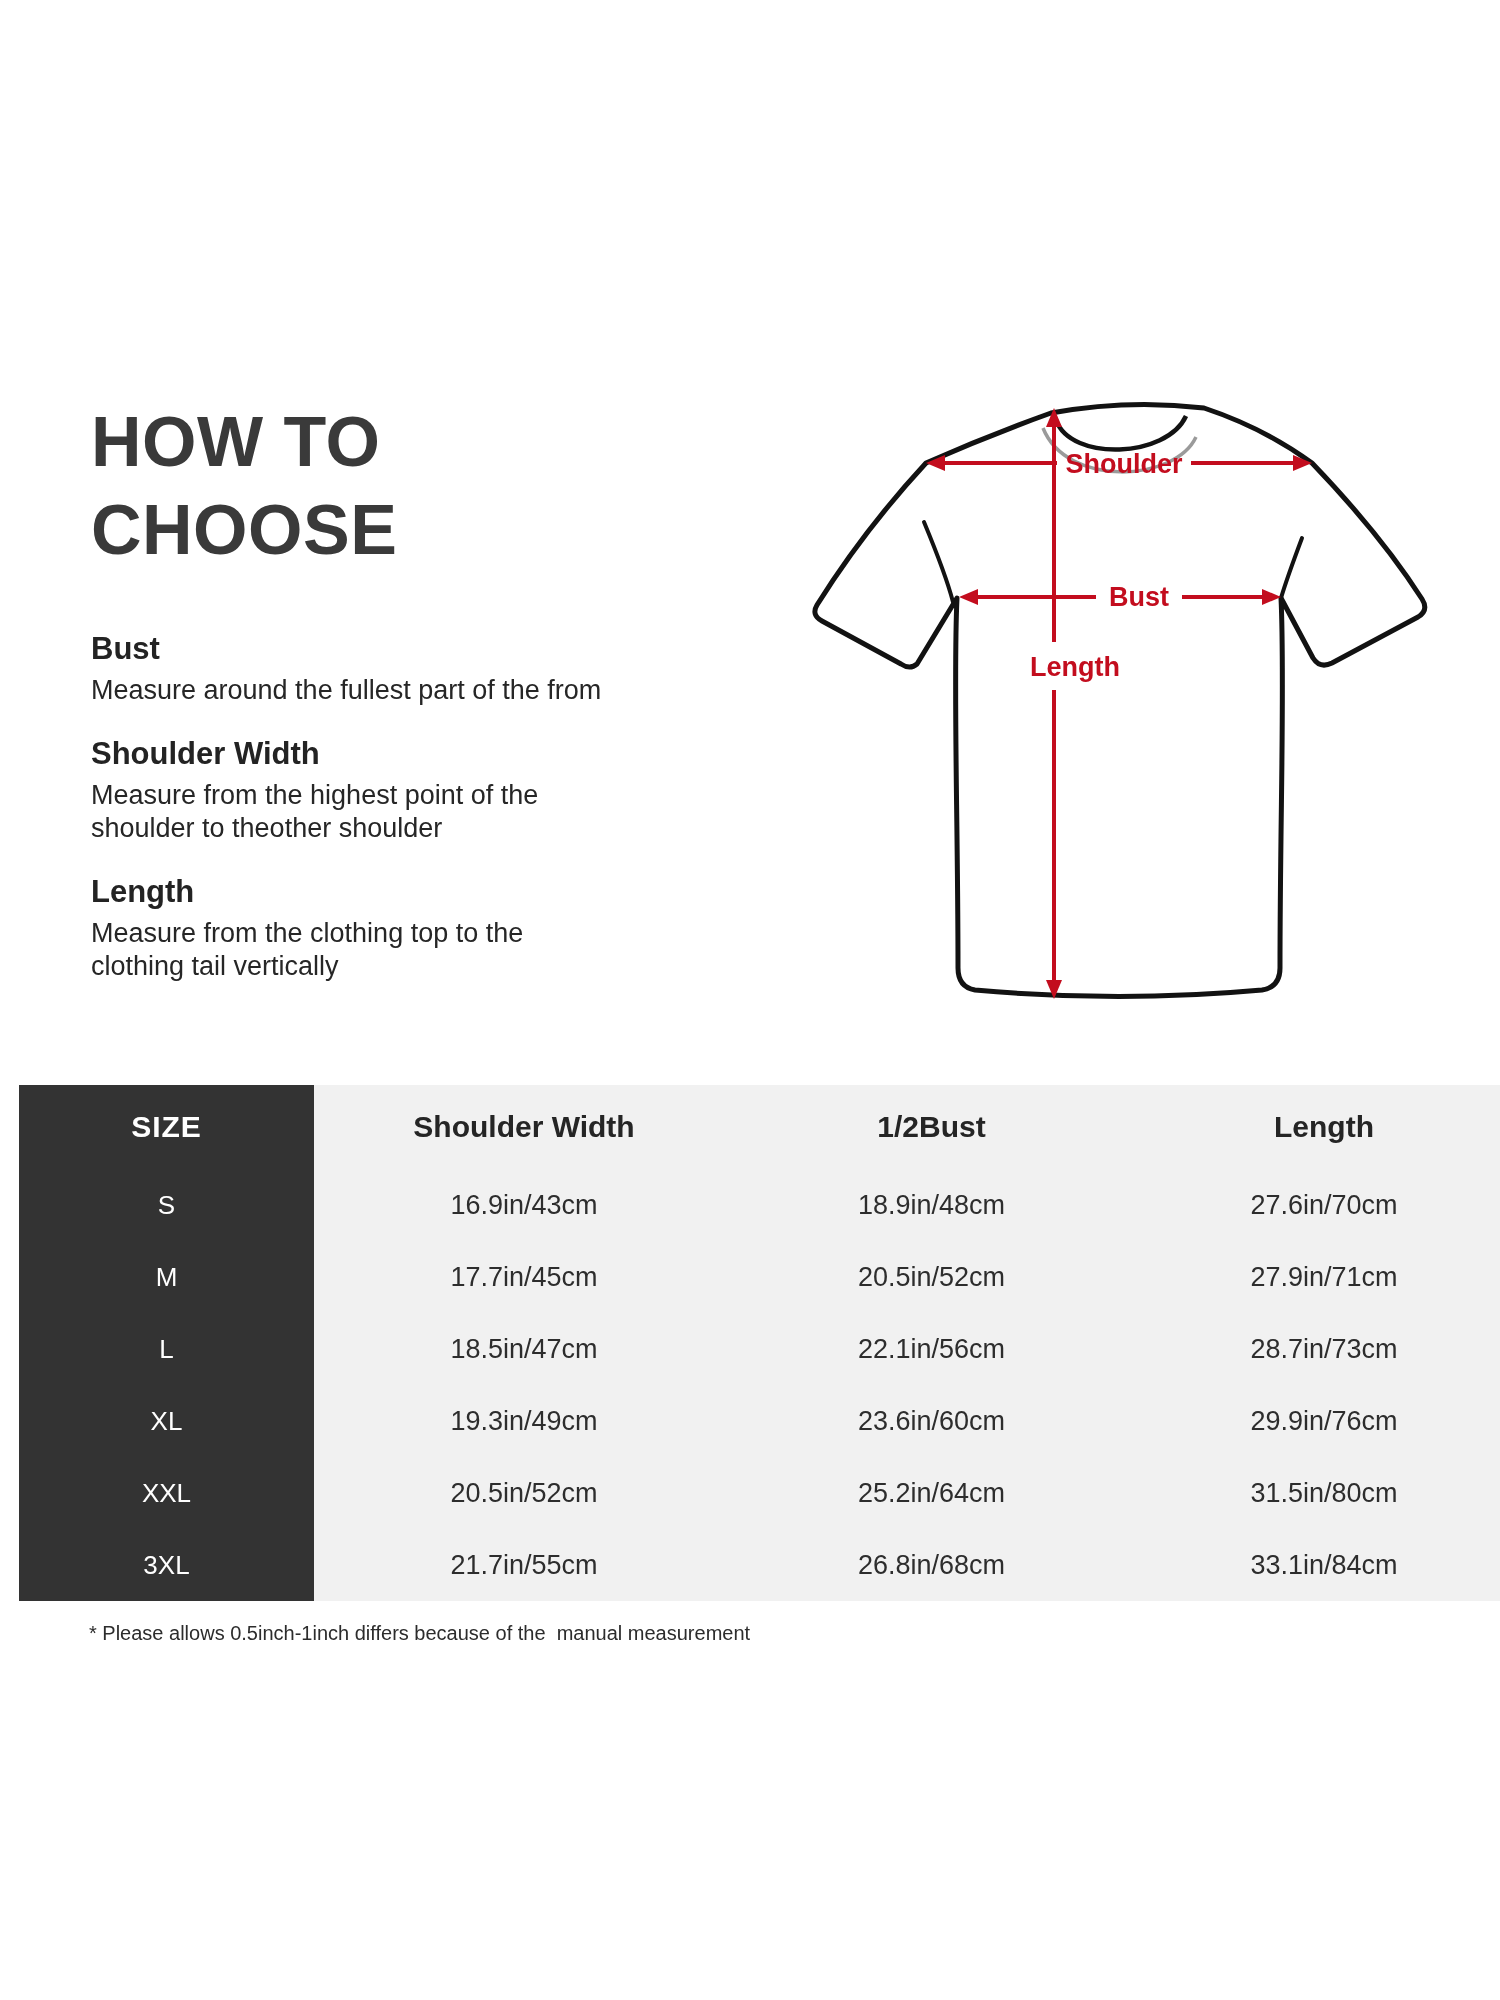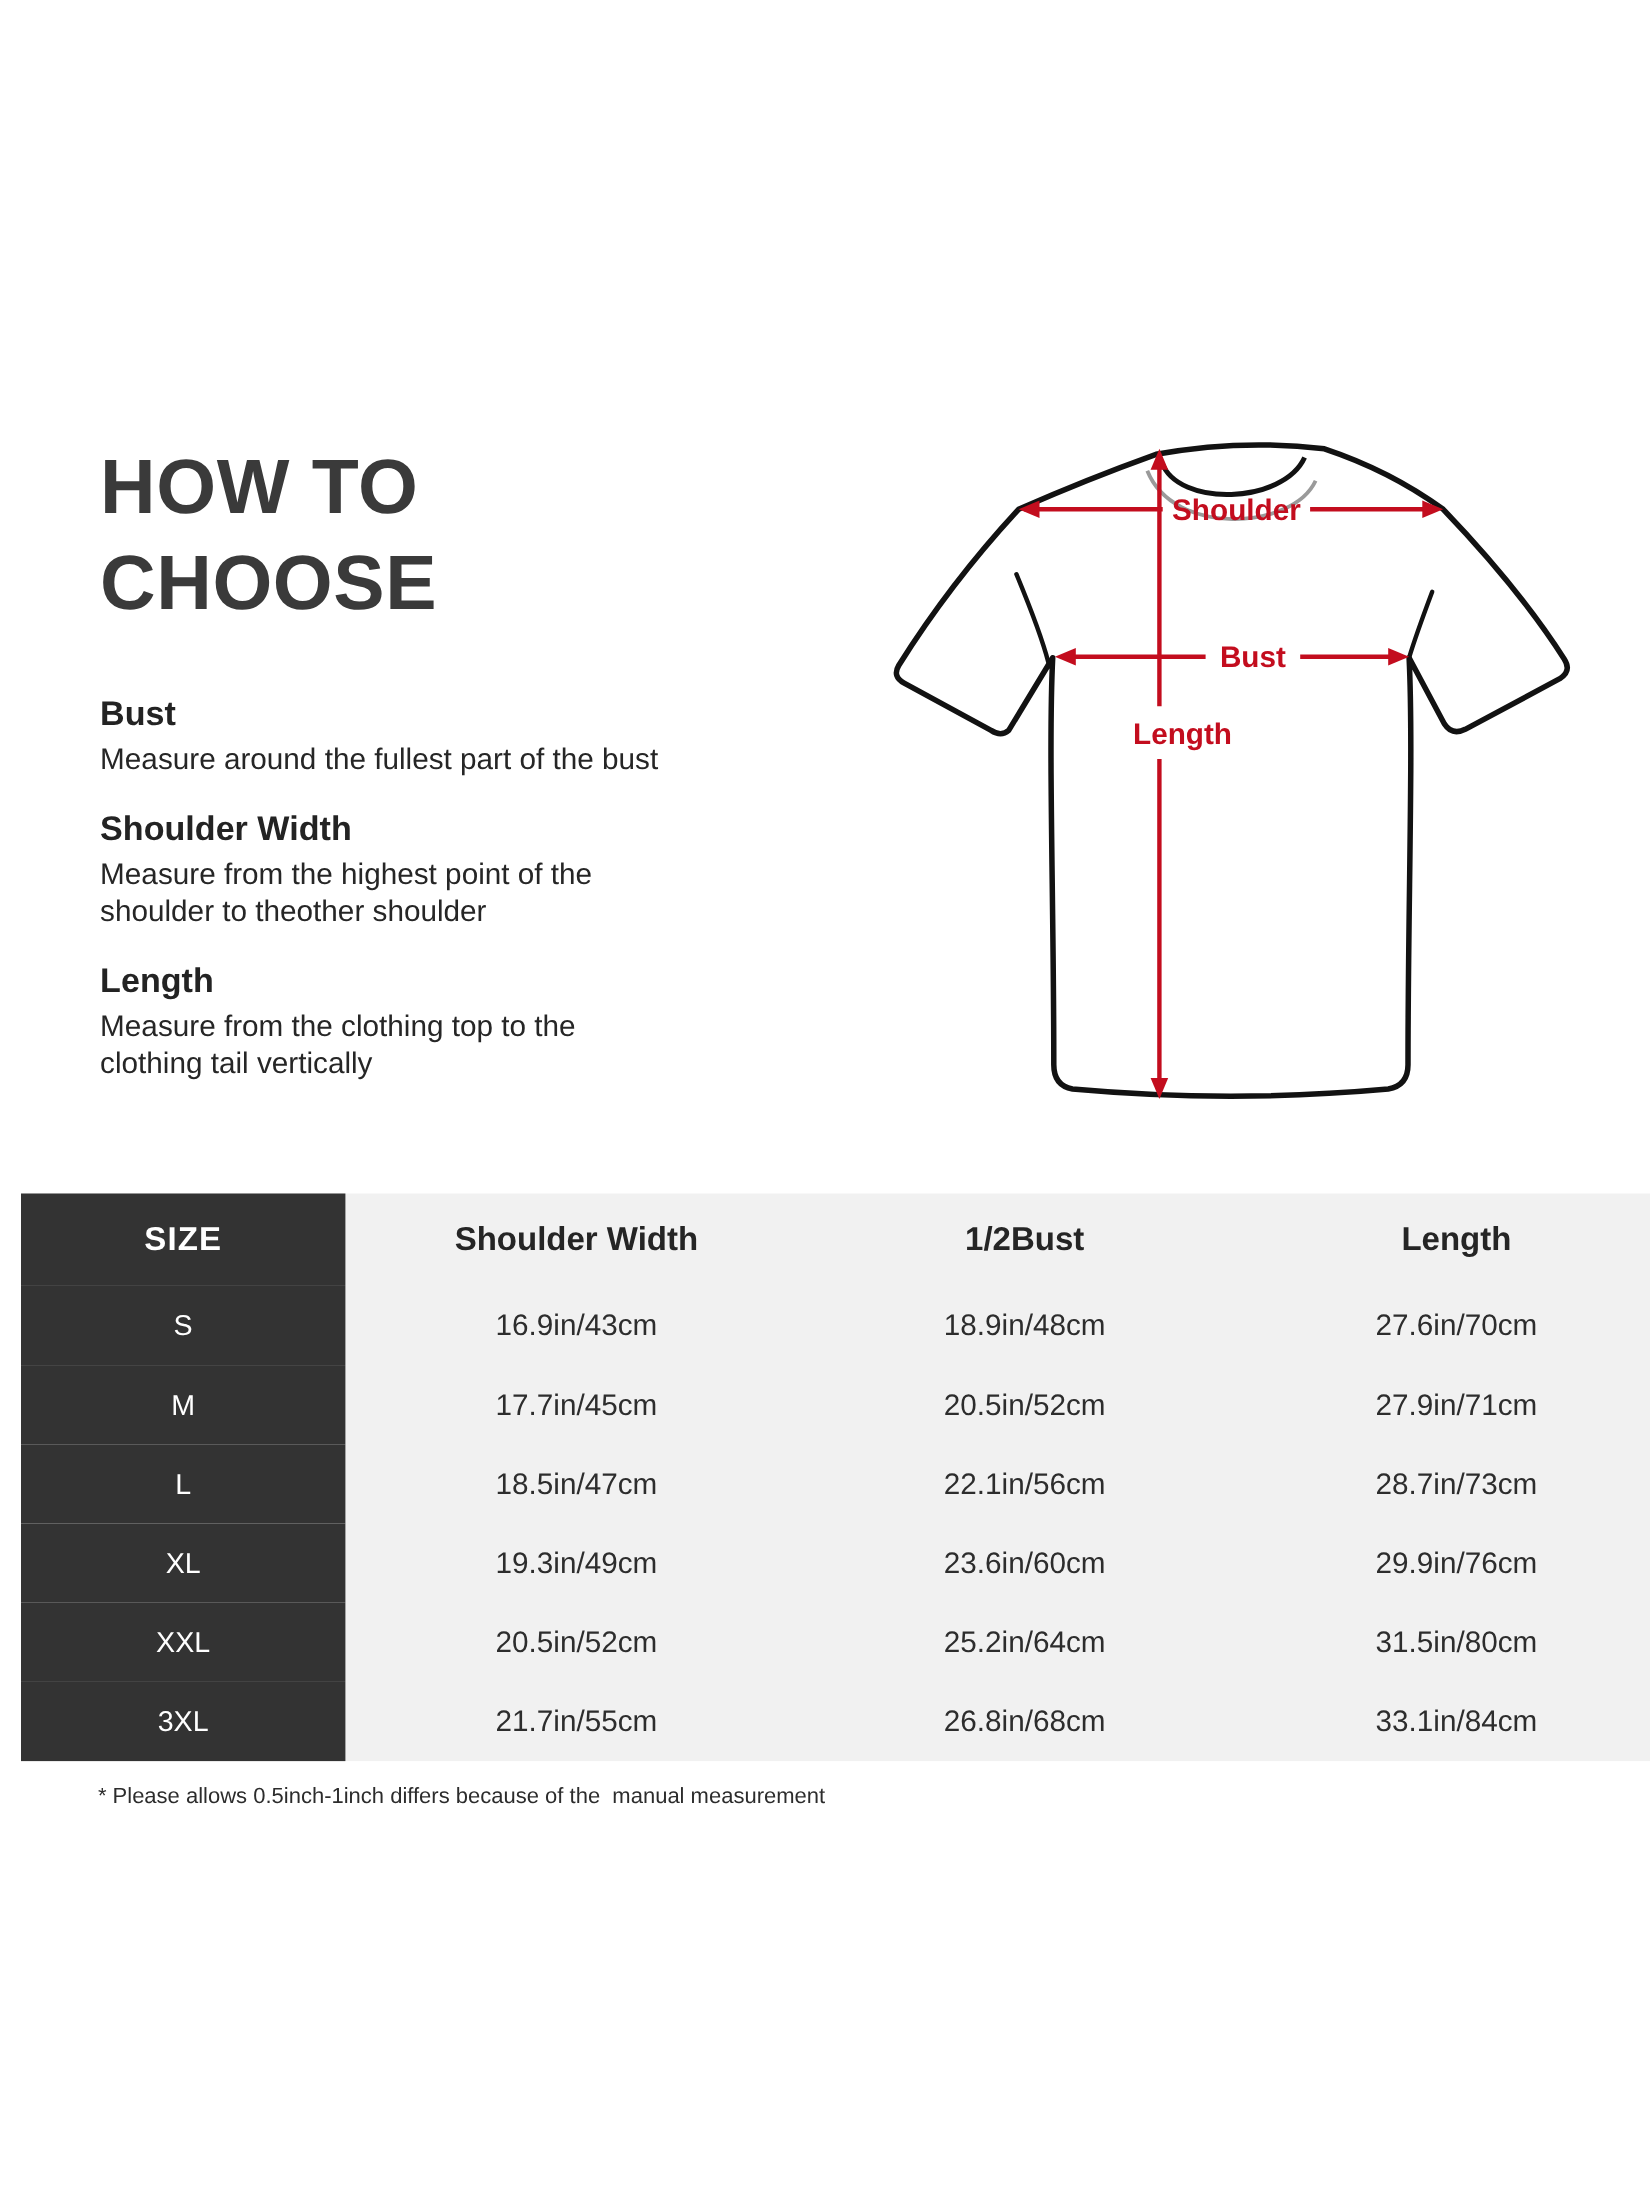--- a/index.html
+++ b/index.html
@@ -36,21 +36,21 @@
 <div class="page">
 
   <div class="left-col">
     <div class="page-title">
       <div>HOW TO CHOOSE</div>
     </div>
 
     <div class="instr">
       <div class="instr-heading">Bust</div>
       <div class="instr-desc">
-        <div>Measure around the fullest part of the bust</div>
+        <div>Measure around the fullest part of the from</div>
       </div>
     </div>
 
     <div class="instr tight">
       <div class="instr-heading">Shoulder Width</div>
       <div class="instr-desc">
         <div>Measure from the highest point of the</div>
         <div>shoulder to theother shoulder</div>
       </div>
     </div>

